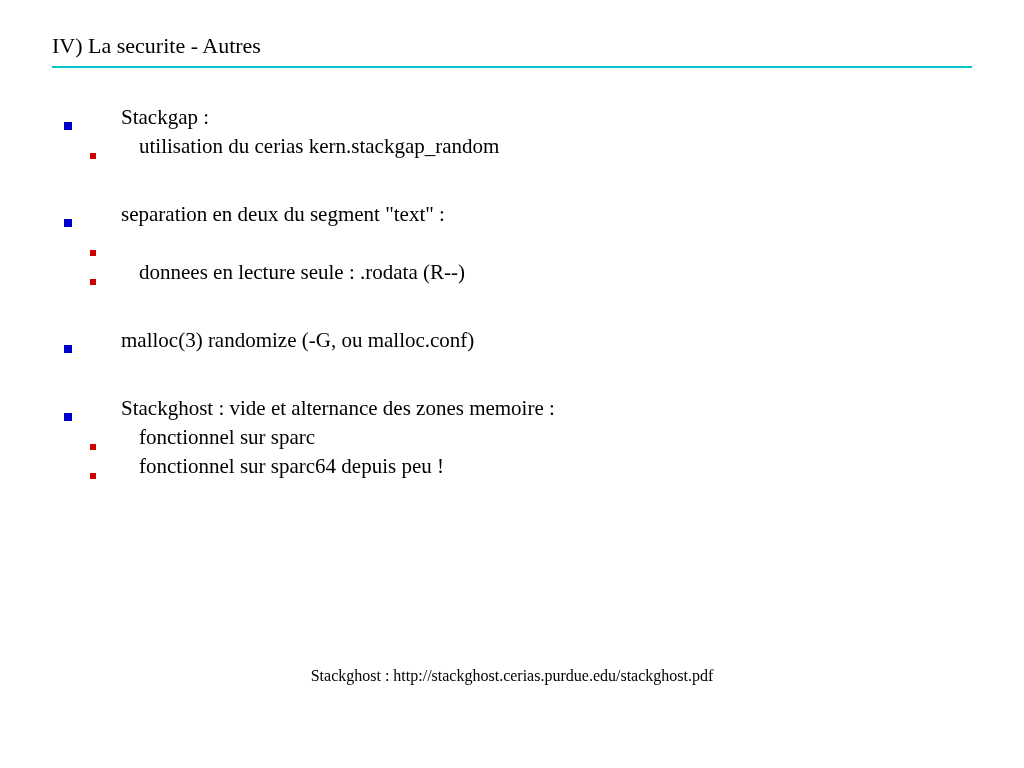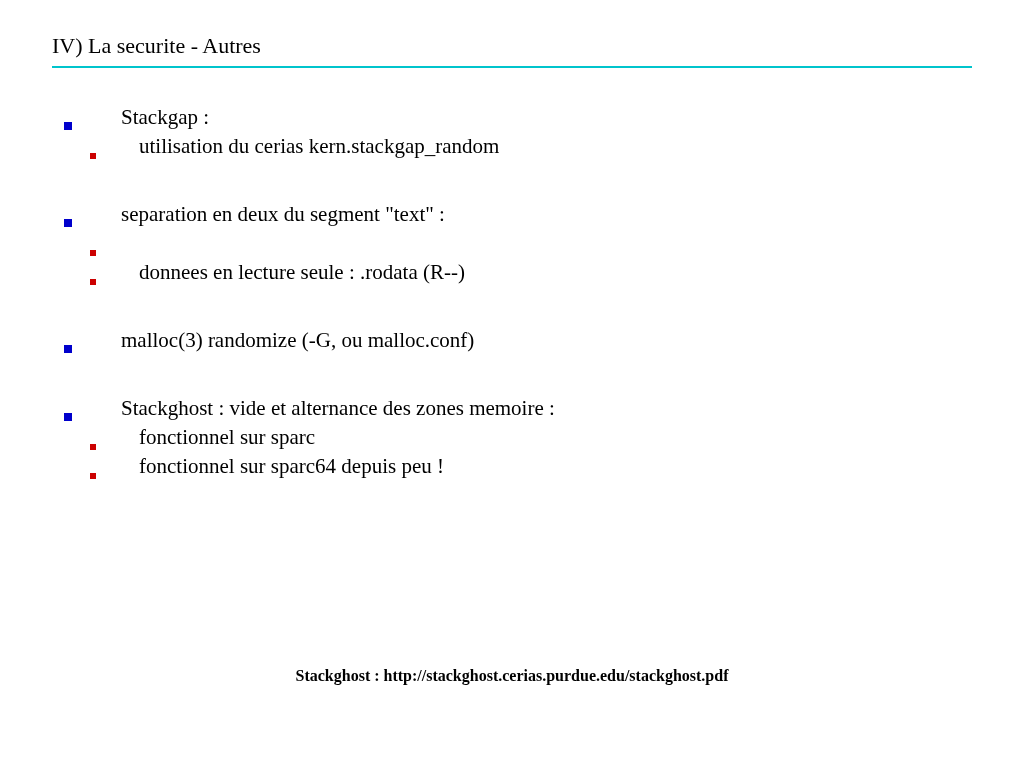--- a/index.html
+++ b/index.html
@@ -65,21 +65,21 @@
     background: #cc0000;
     margin-right: 7px;
   }
   .footer-note {
     position: absolute;
     left: 0;
     right: 0;
     top: 667px;
     text-align: center;
     font-size: 16px;
-    font-weight: bold;
+    font-weight: normal;
     white-space: nowrap;
   }
 </style>
 </head>
 <body>
 
 <div class="slide">
 
   <h1 class="slide-title" style="margin:0; font-weight:normal;">IV) La securite - Autres</h1>
   <div class="title-rule"></div>

